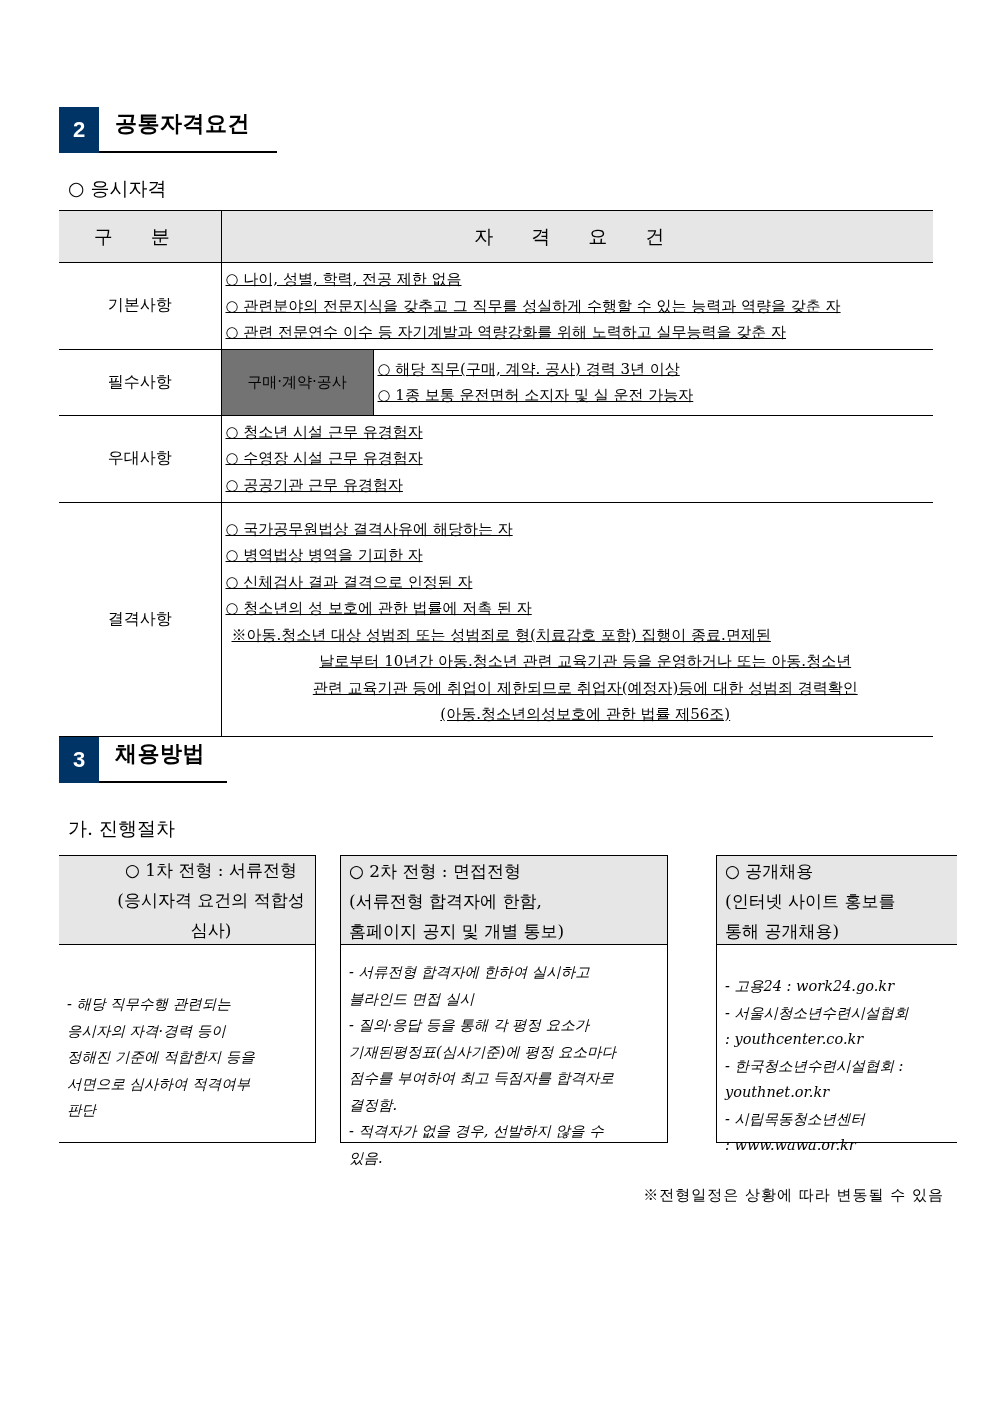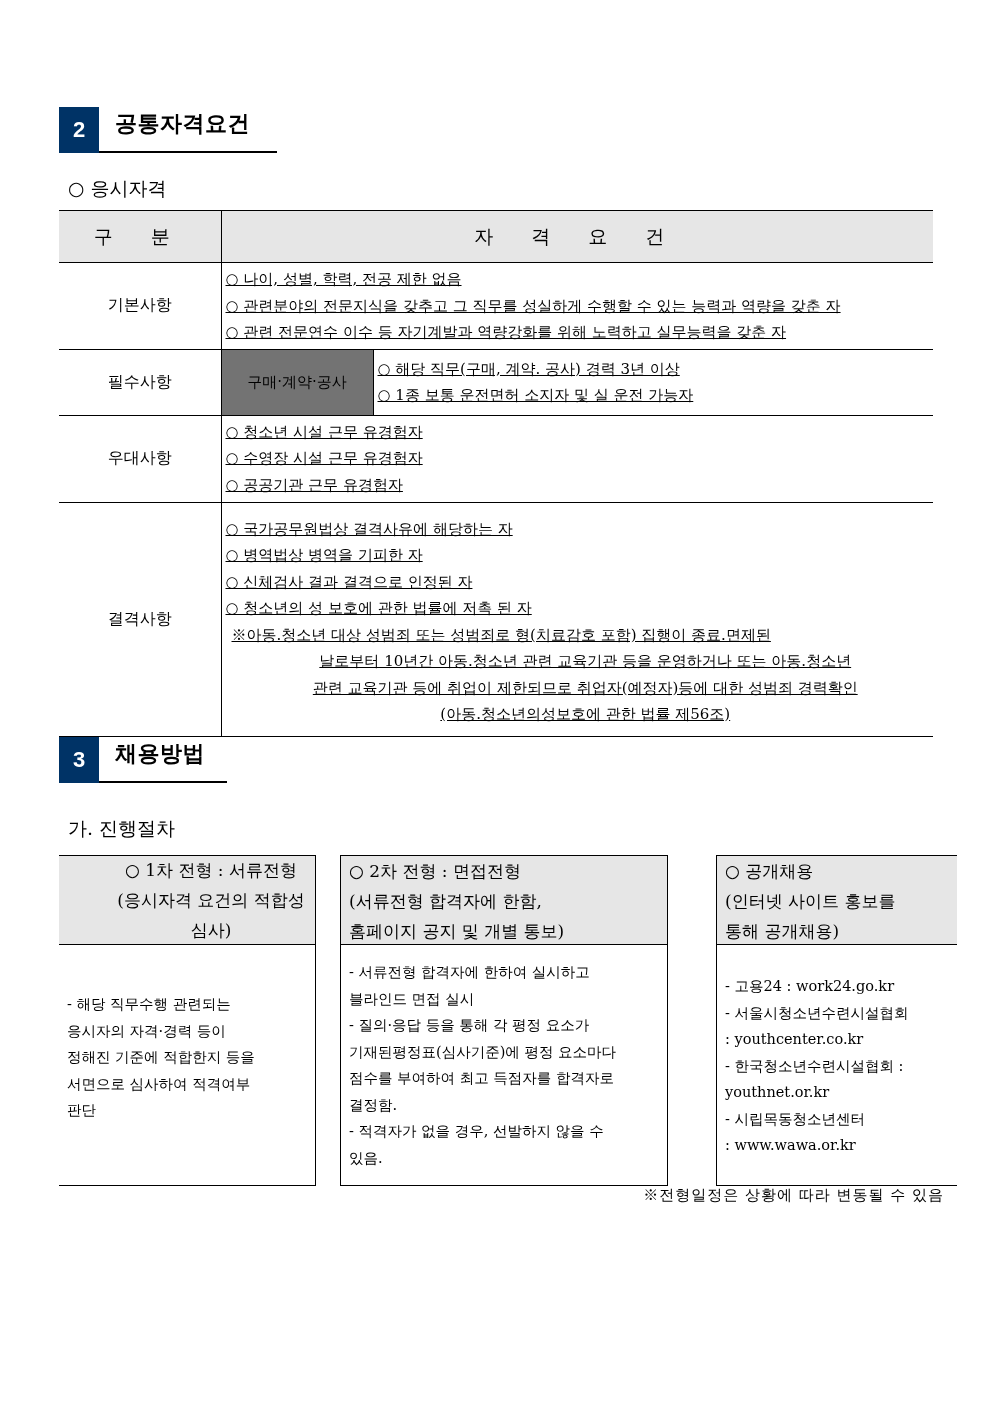--- a/index.html
+++ b/index.html
@@ -37,21 +37,21 @@
     td.content { padding: 3px 4px; line-height: 26.5px; text-decoration: underline; }
     td.sublabel { background: #737373; text-align: center; font-family: "DejaVu Sans", sans-serif; font-size: 15px; width: 152px; border-right: 1px solid #000; margin-left: 34px; }
     .note { padding-left: 6px; }
     .indent { padding-left: 16px; text-align: center; }
 
     .box { position: absolute; top: 855px; font-family: "DejaVu Serif", serif; }
     .box-head {
       background: #e6e6e6; border: 1px solid #000; border-bottom: 1px solid #000;
       height: 90px; font-size: 17px; line-height: 30px; padding-left: 48px;
     }
-    .box-body { border: 1px solid #000; border-top: none; height: 241px; font-size: 14.5px; line-height: 26.5px; }
+    .box-body { border: 1px solid #000; border-top: none; height: 198px; font-size: 14.5px; line-height: 26.5px; font-style: italic; }
     #box1 { left: 59px; width: 257px; }
     #box1 .box-head { border-left: none; text-align: center; display: flex; flex-direction: column; justify-content: center; }
     #box1 .box-body { border-left: none; padding: 46px 8px 0 8px; }
     #box2 { left: 340px; width: 328px; }
     #box2 .box-head { padding: 0 8px; }
     #box2 .box-body { padding: 14px 8px 0 8px; }
     #box3 { left: 692px; width: 241px; margin-left: 24px; }
     #box3 .box-head { border-right: none; padding: 0 8px; }
     #box3 .box-body { border-right: none; padding: 28px 8px 0 8px; }
 

